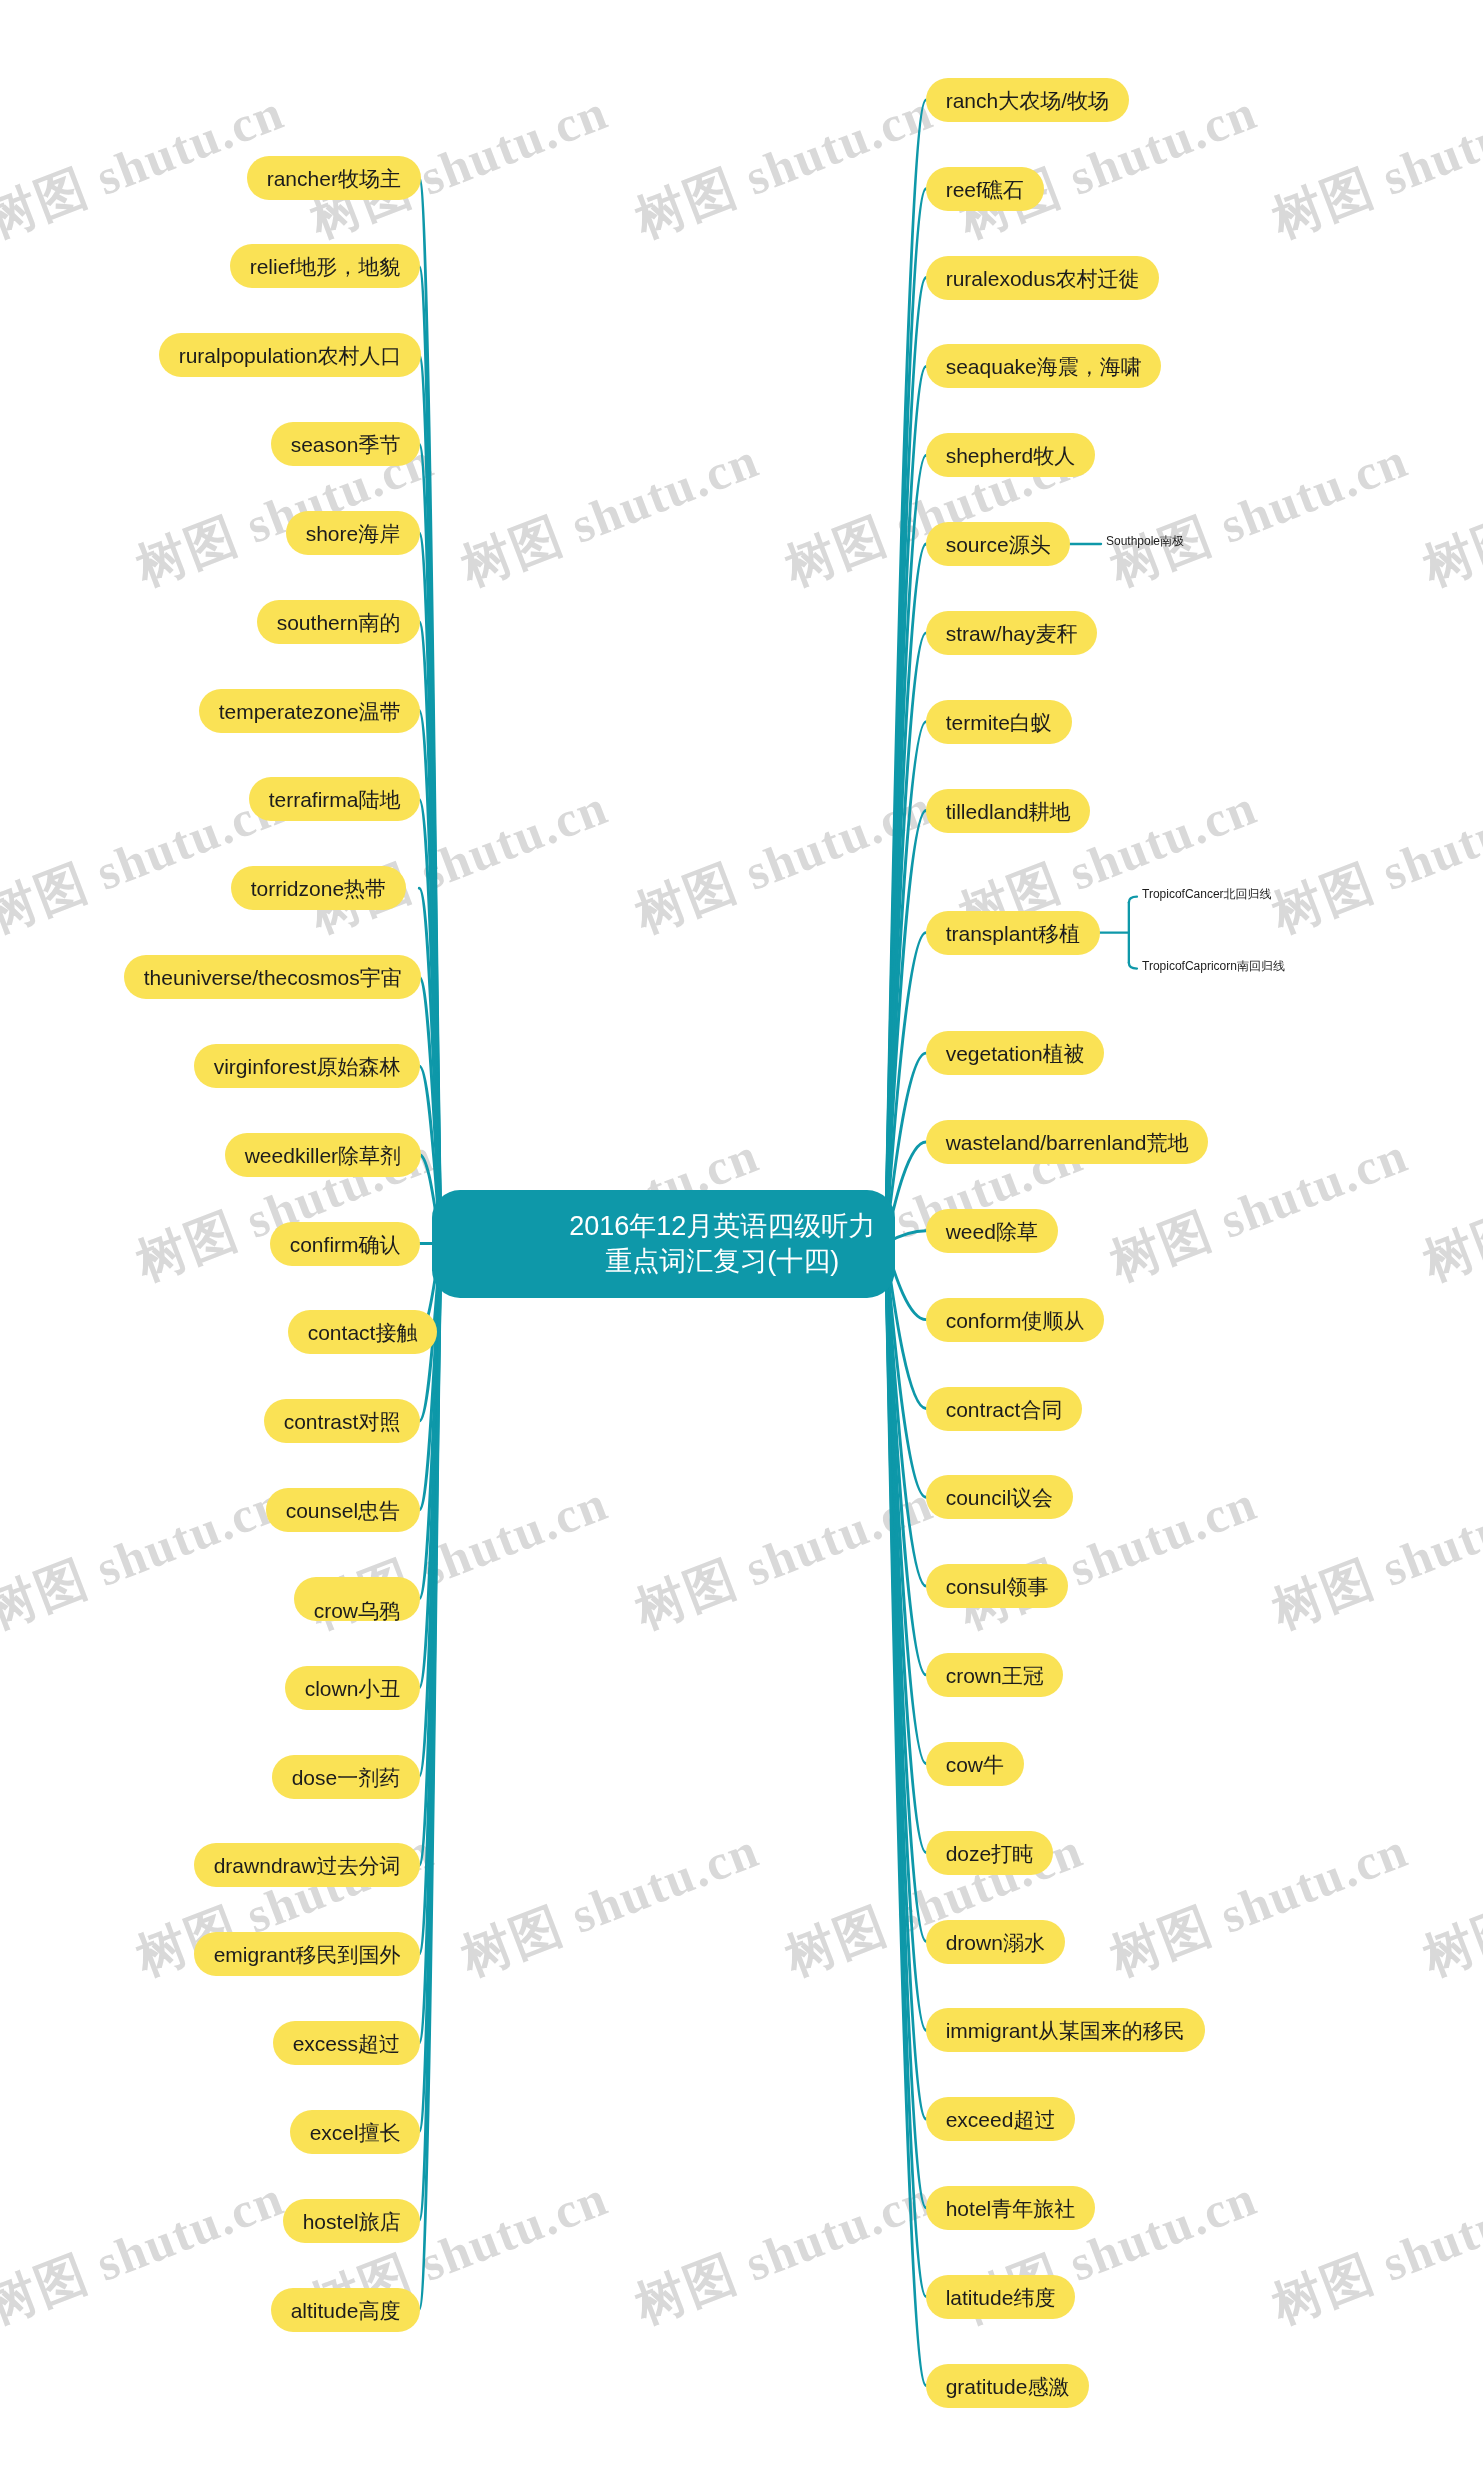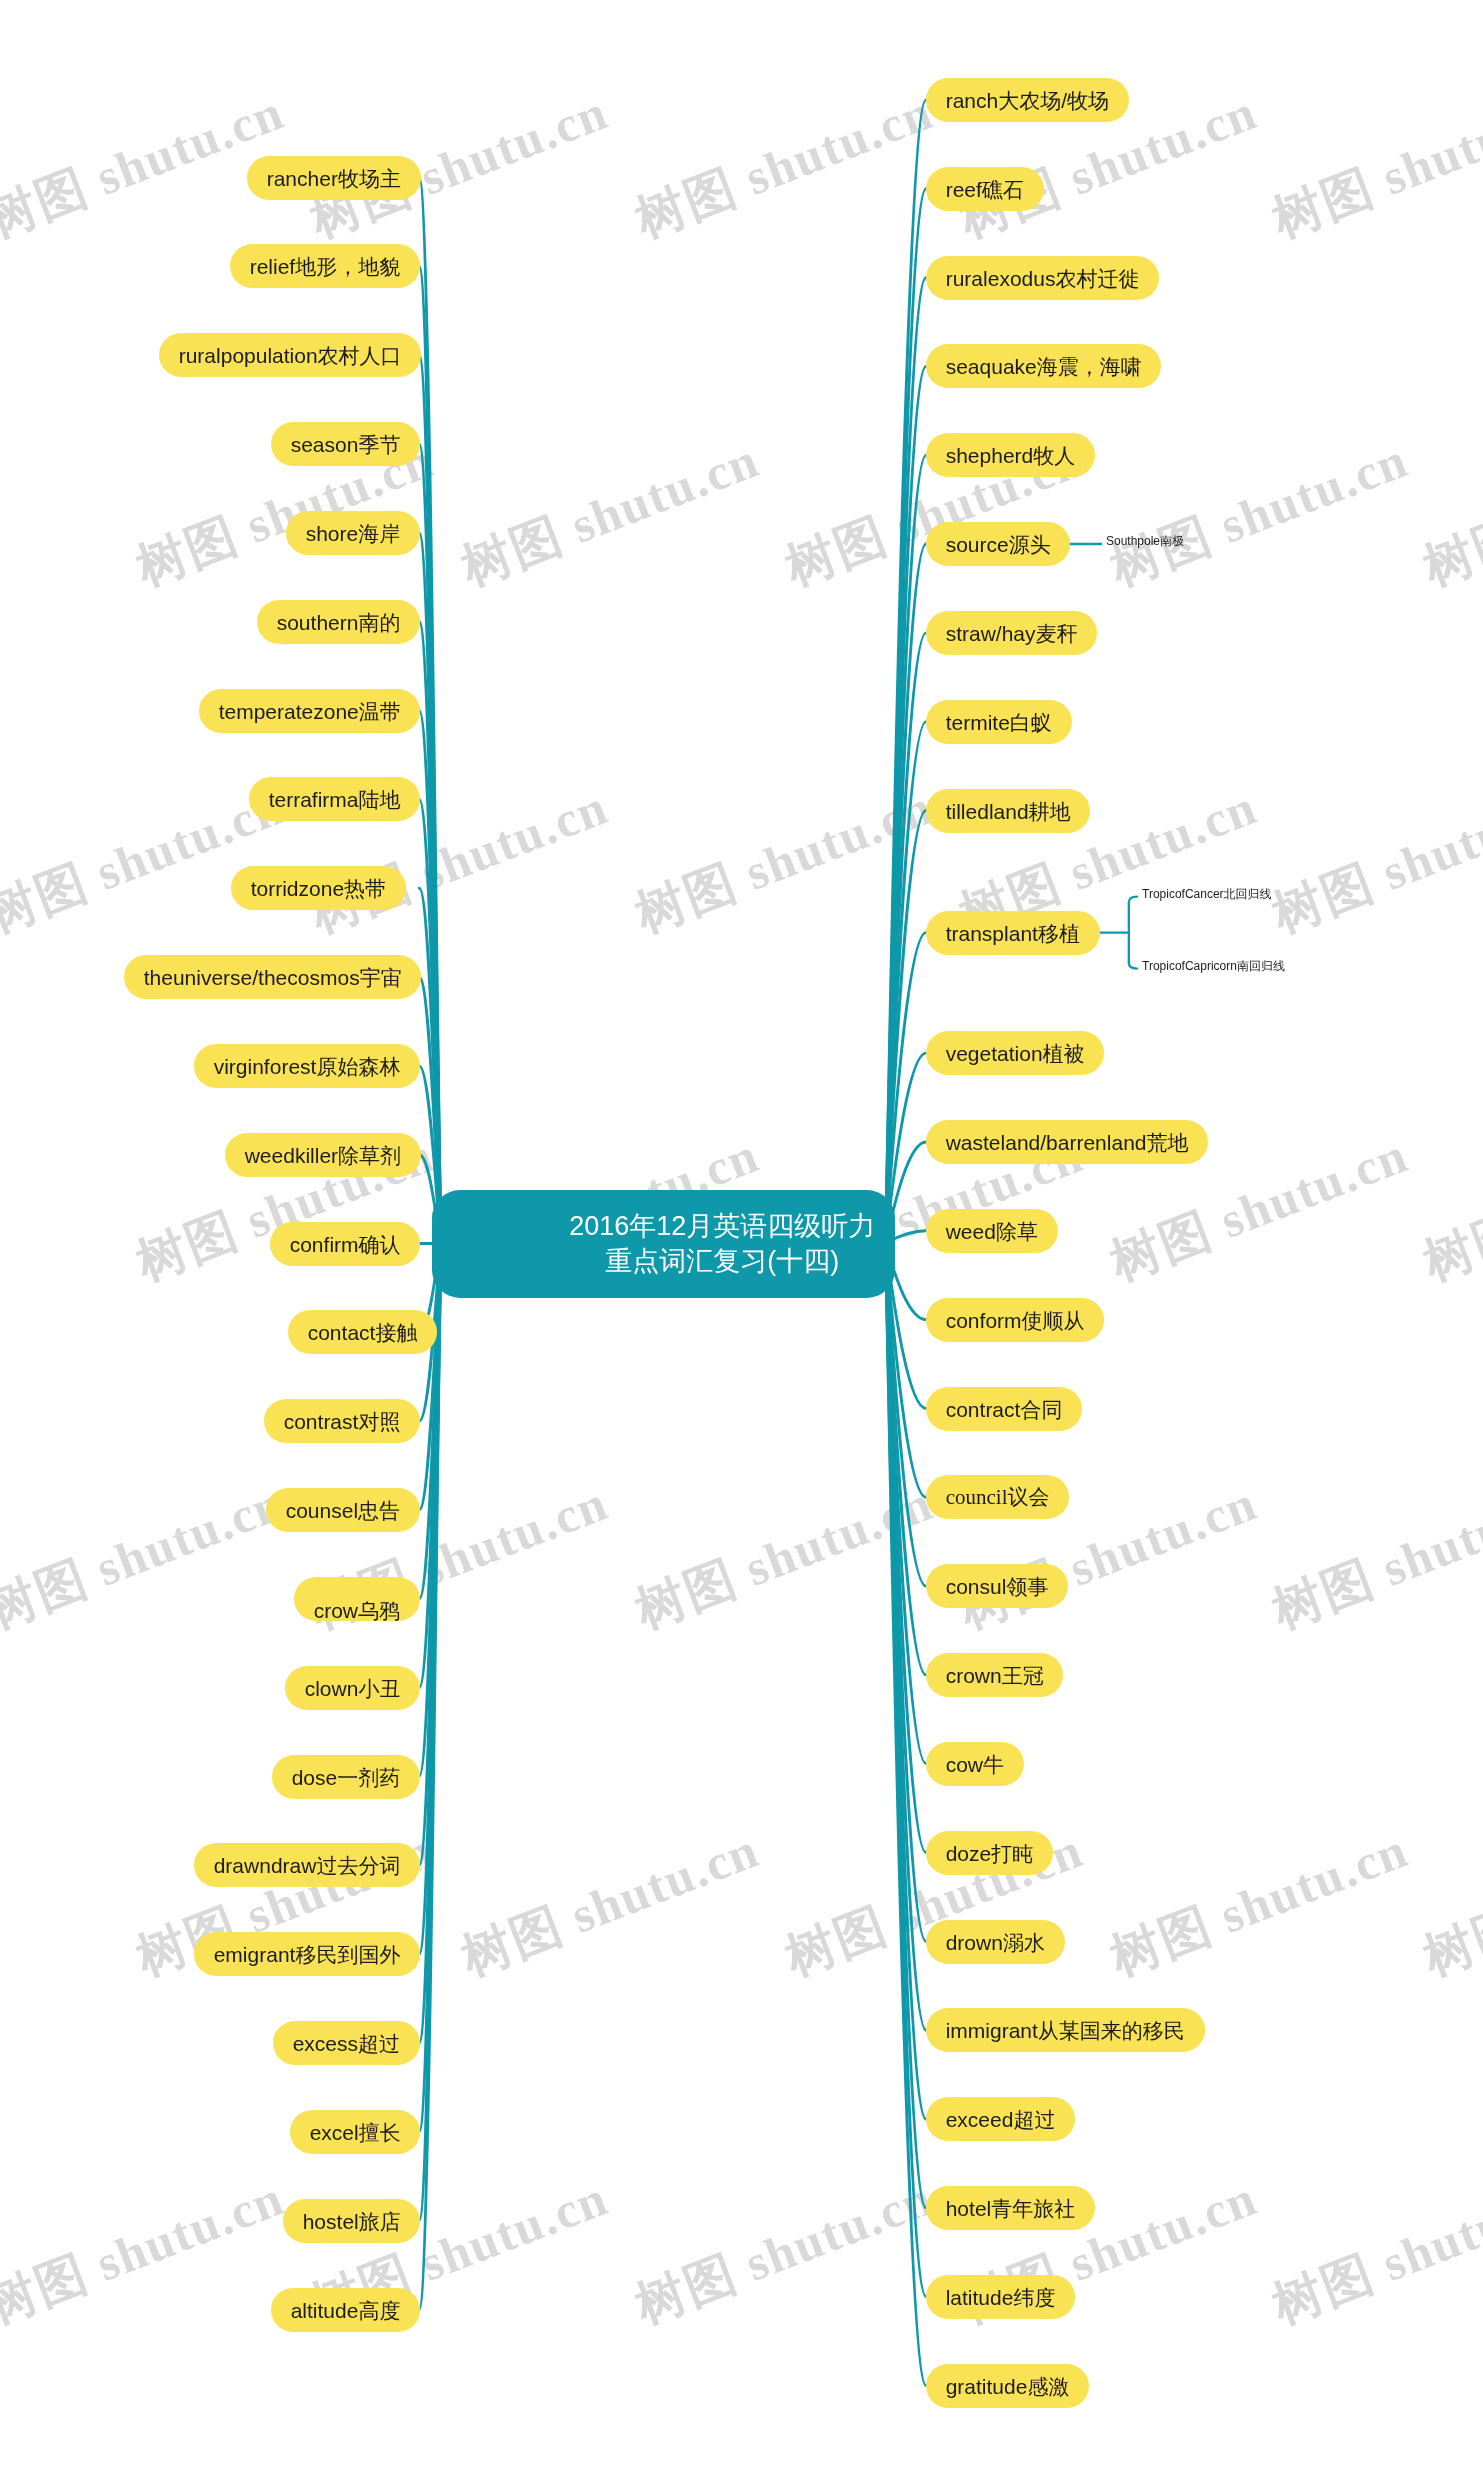--- a/index.html
+++ b/index.html
@@ -316,21 +316,21 @@
       </div>
       <div class="node right" style="left: 926px; top: 1209px;">
         <span>weed除草</span>
       </div>
       <div class="node right" style="left: 926px; top: 1298px;">
         <span>conform使顺从</span>
       </div>
       <div class="node right" style="left: 926px; top: 1387px;">
         <span>contract合同</span>
       </div>
-      <div class="node right" style="left: 926px; top: 1475px; font-family: Liberation Serif, serif;">
+      <div class="node right" style="left: 926px; top: 1475px;">
         <span>council议会</span>
       </div>
       <div class="node right" style="left: 926px; top: 1564px;">
         <span>consul领事</span>
       </div>
       <div class="node right" style="left: 926px; top: 1653px;">
         <span>crown王冠</span>
       </div>
       <div class="node right" style="left: 926px; top: 1742px;">
         <span>cow牛</span>

